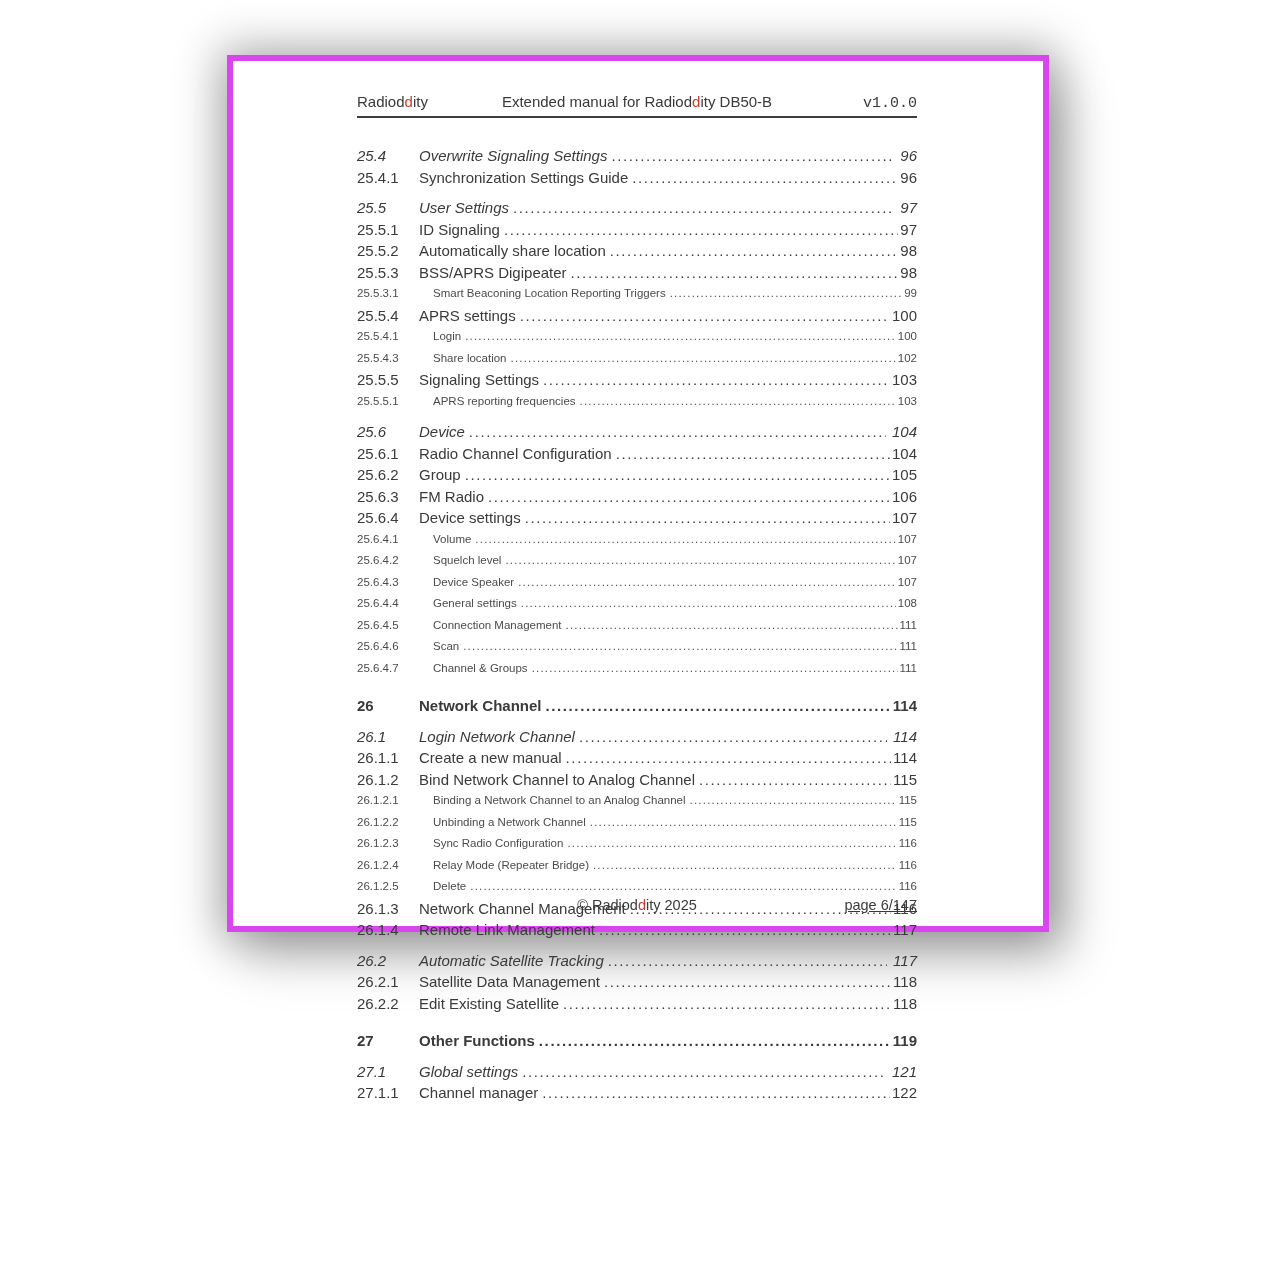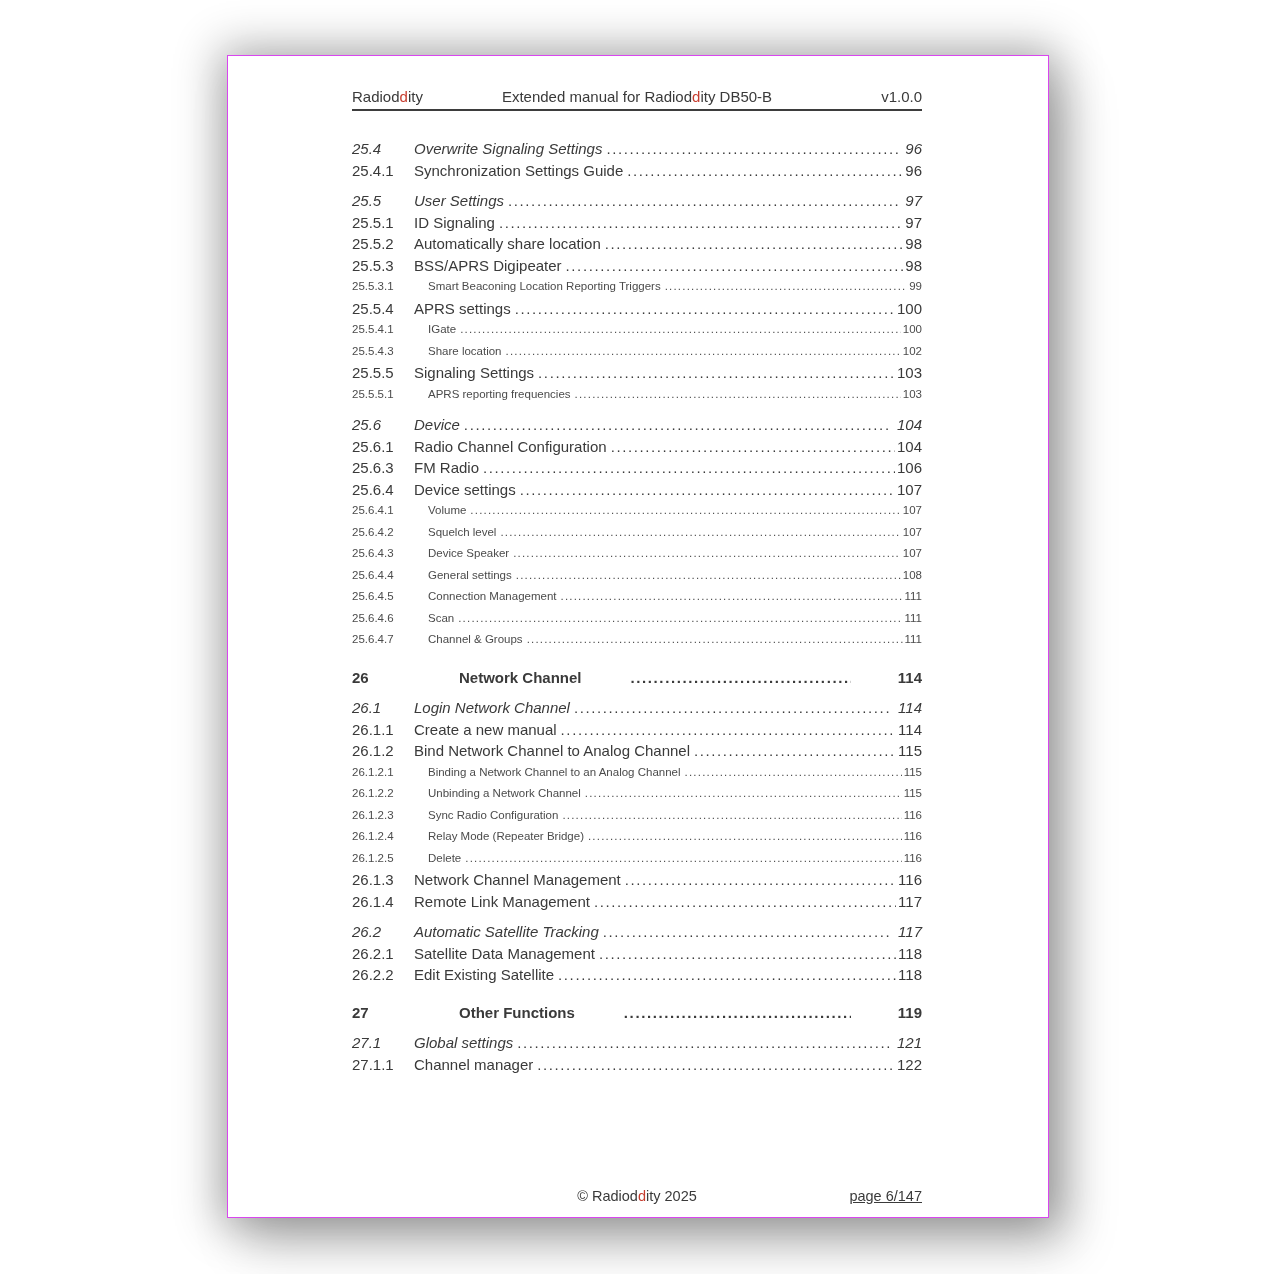--- a/index.html
+++ b/index.html
@@ -11,23 +11,23 @@
     overflow: hidden;
     font-family: "Liberation Sans", "DejaVu Sans", sans-serif;
     color: var(--ink);
   }
   .stage { position: relative; width: 1274px; height: 1274px; }
 
   
   .page {
     position: absolute;
     left: 227px; top: 55px;
-    width: 822px; height: 1163px;
+    width: 822px; height: 877px;
     background: #ffffff;
-    border: 1px solid #d946ef;
+    border: 6px solid #d946ef;
     box-shadow: 0 0 42px 8px rgba(0,0,0,0.30), 18px 26px 48px rgba(0,0,0,0.22);
   }
   
   .page::before {
     content: "";
     position: absolute;
     top: -26px; left: -14px;
     width: 78px; height: 50px;
     background: #333333;
     transform: rotate(-12deg);
@@ -47,21 +47,21 @@
     align-items: baseline;
     font-size: 15px;
     line-height: 19px;
   }
   .header .brand { flex: 0 0 auto; }
   .header .doc-title {
     position: absolute;
     left: 0; right: 0;
     text-align: center;
   }
-  .header .version { margin-left: auto; }
+  .header .version { margin-left: auto; font-family: Liberation Mono, monospace; }
   .accent { color: var(--accent); }
 
   
   .toc {
     margin: 0 126px 0 124px;
     padding-top: 18px;
   }
   .row {
     display: flex;
     align-items: baseline;
@@ -77,21 +77,21 @@
     white-space: nowrap;
     margin: 0 2px 0 4px;
   }
   .row .leader::after {
     content: "......................................................................................................................................................................................................";
     letter-spacing: 1.6px;
     font-style: normal;
   }
   .row .pagenum { flex: 0 0 auto; text-align: right; white-space: nowrap; }
 
-  .row.lvl1 { font-weight: 700; margin-top: 16px; gap: 45px; }
+  .row.lvl1 { font-weight: 700; margin-top: 16px; }
   .row.lvl2 { font-style: italic; margin-top: 9px; }
   .row.lvl2 .pagenum { padding-left: 4px; }
   .row.lvl3 { }
   .row.lvl4 { font-size: 11.5px; color: var(--ink-light); }
   .row.lvl4 .num { flex-basis: 76px; }
   .row.lvl4 .leader::after { letter-spacing: 1.2px; }
 
   
   .footer {
     position: absolute;
@@ -168,21 +168,21 @@
         <span class="pagenum">99</span>
       </div>
         <div class="row lvl3">
         <span class="num">25.5.4</span>
         <span class="title">APRS settings</span>
         <span class="leader"></span>
         <span class="pagenum">100</span>
       </div>
         <div class="row lvl4">
         <span class="num">25.5.4.1</span>
-        <span class="title">IGate</span>
+        <span class="title">Login</span>
         <span class="leader"></span>
         <span class="pagenum">100</span>
       </div>
         <div class="row lvl4">
         <span class="num">25.5.4.3</span>
         <span class="title">Share location</span>
         <span class="leader"></span>
         <span class="pagenum">102</span>
       </div>
         <div class="row lvl3">
@@ -201,20 +201,26 @@
         <span class="num">25.6</span>
         <span class="title">Device</span>
         <span class="leader"></span>
         <span class="pagenum">104</span>
       </div>
         <div class="row lvl3">
         <span class="num">25.6.1</span>
         <span class="title">Radio Channel Configuration</span>
         <span class="leader"></span>
         <span class="pagenum">104</span>
+      </div>
+        <div class="row lvl3">
+        <span class="num">25.6.2</span>
+        <span class="title">Group</span>
+        <span class="leader"></span>
+        <span class="pagenum">105</span>
       </div>
         <div class="row lvl3">
         <span class="num">25.6.3</span>
         <span class="title">FM Radio</span>
         <span class="leader"></span>
         <span class="pagenum">106</span>
       </div>
         <div class="row lvl3">
         <span class="num">25.6.4</span>
         <span class="title">Device settings</span>

